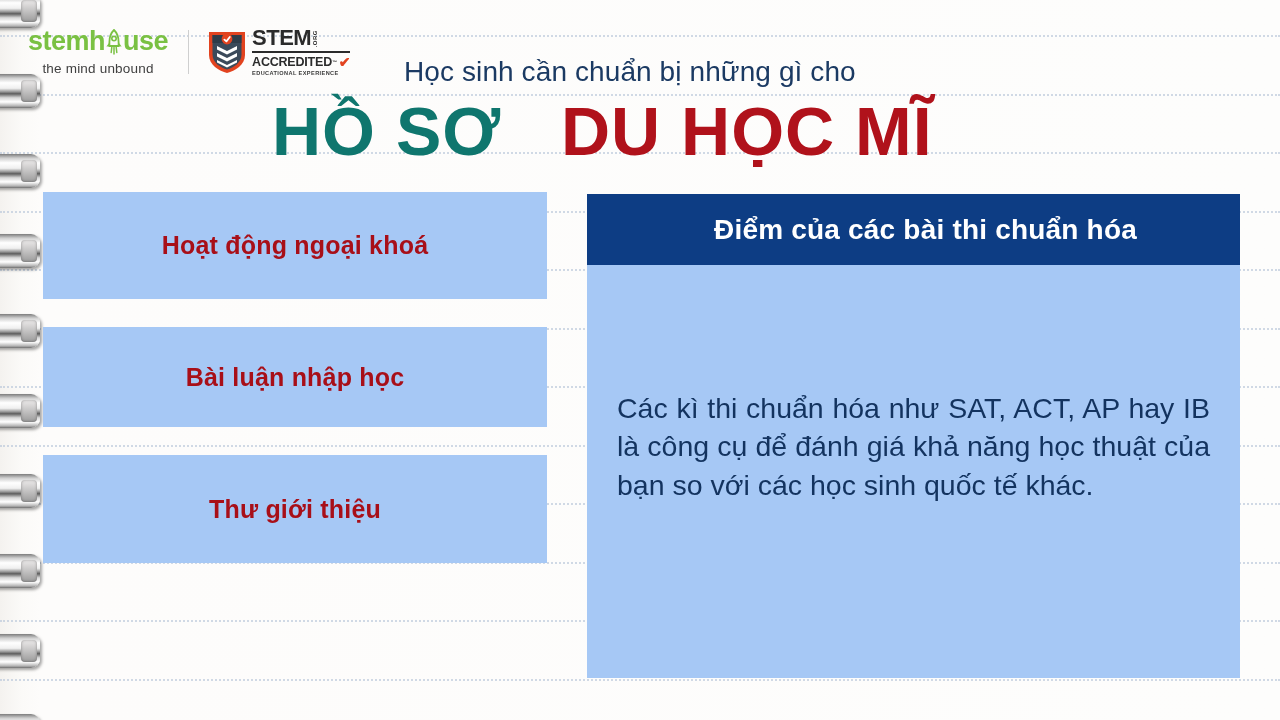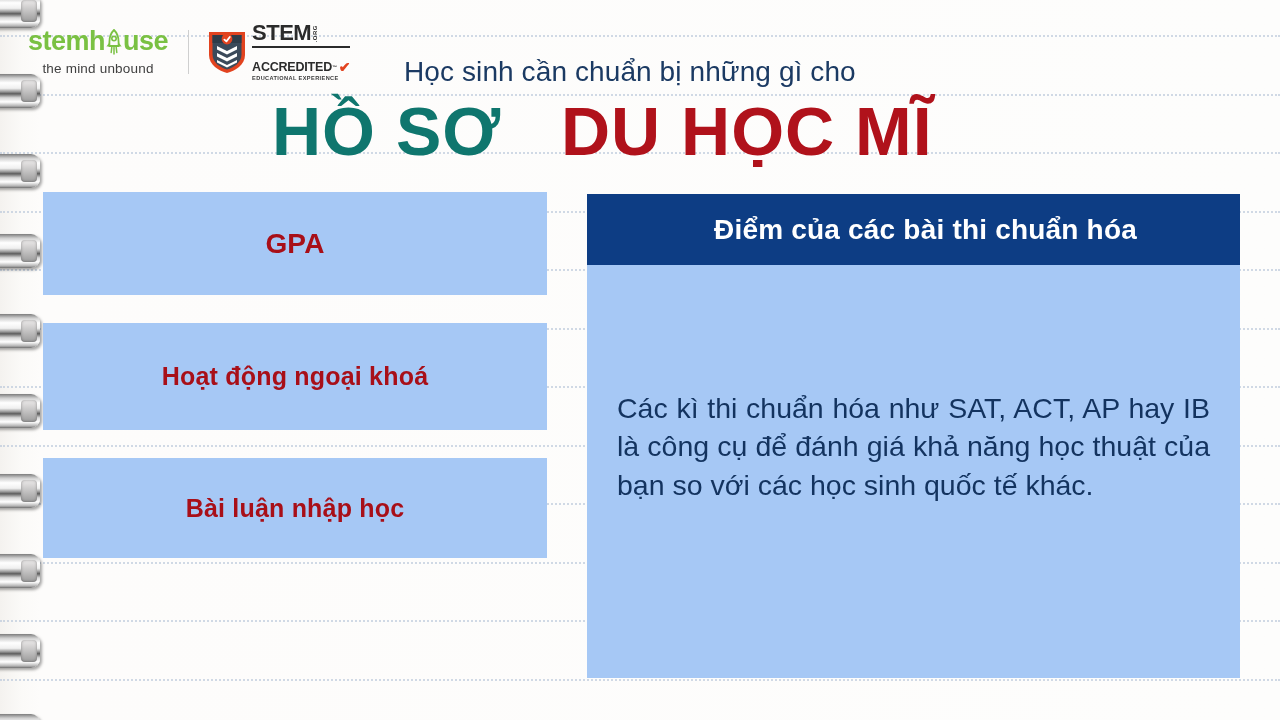--- a/index.html
+++ b/index.html
@@ -146,21 +146,21 @@
     letter-spacing: .5px;
     margin-left: 1px;
     line-height: 1;
   }
   .badge-acc {
     font-size: 12.5px;
     font-weight: 800;
     color: #2b2b2b;
     letter-spacing: -.2px;
     border-top: 2px solid #2b2b2b;
-    padding-top: 12px;
+    padding-top: 2px;
     margin-top: 2px;
     display: flex;
     align-items: center;
   }
   .badge-tm { font-size: 5px; vertical-align: super; }
   .badge-check {
     color: #e2431f;
     font-size: 14px;
     margin-left: 2px;
     font-weight: 900;
@@ -344,28 +344,28 @@
   </div>
 
   <div class="subtitle">Học sinh cần chuẩn bị những gì cho</div>
   <div class="maintitle">
     <span class="t-blue">HỒ SƠ</span>
     <span>&nbsp;</span>
     <span class="t-red">DU HỌC MĨ</span>
   </div>
 
   <div class="left-col" id="left-col">
-      <div class="pill" style="height: 103px;">
-        <div class="pill-label big">GPA</div>
-      </div>
       <div class="pill" style="height: 107px;">
         <div class="pill-label">Hoạt động ngoại khoá</div>
       </div>
       <div class="pill" style="height: 100px;">
         <div class="pill-label">Bài luận nhập học</div>
+      </div>
+      <div class="pill" style="height: 108px;">
+        <div class="pill-label">Thư giới thiệu</div>
       </div>
     </div>
 
   <div class="right-panel">
     <div class="panel-head">
       <div class="panel-head-label">Điểm của các bài thi chuẩn hóa</div>
     </div>
     <div class="panel-body">Các kì thi chuẩn hóa như SAT, ACT, AP hay IB là công cụ để đánh giá khả năng học thuật của bạn so với các học sinh quốc tế khác.</div>
   </div>
 

